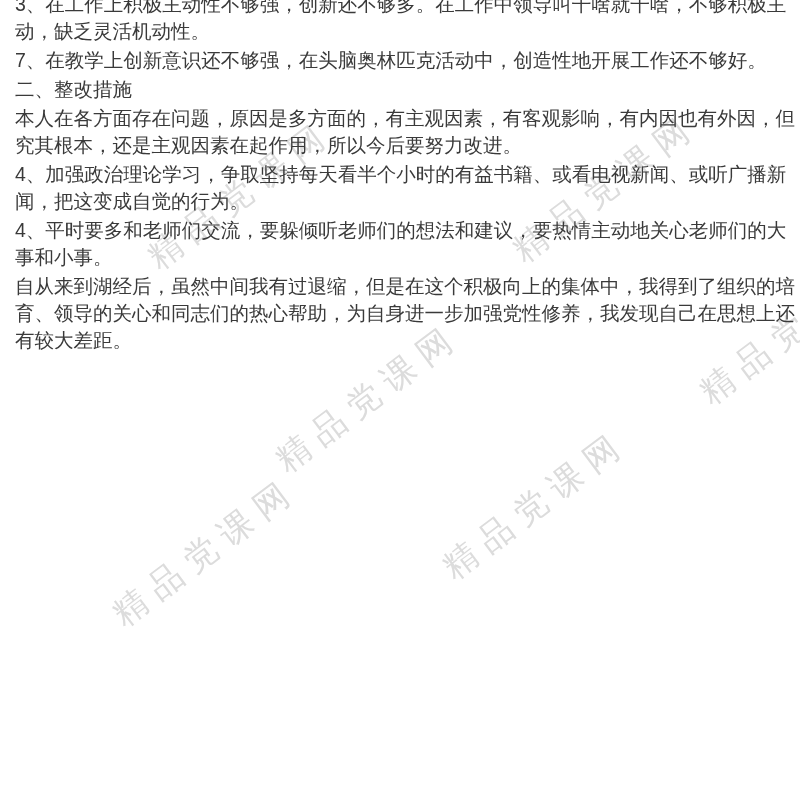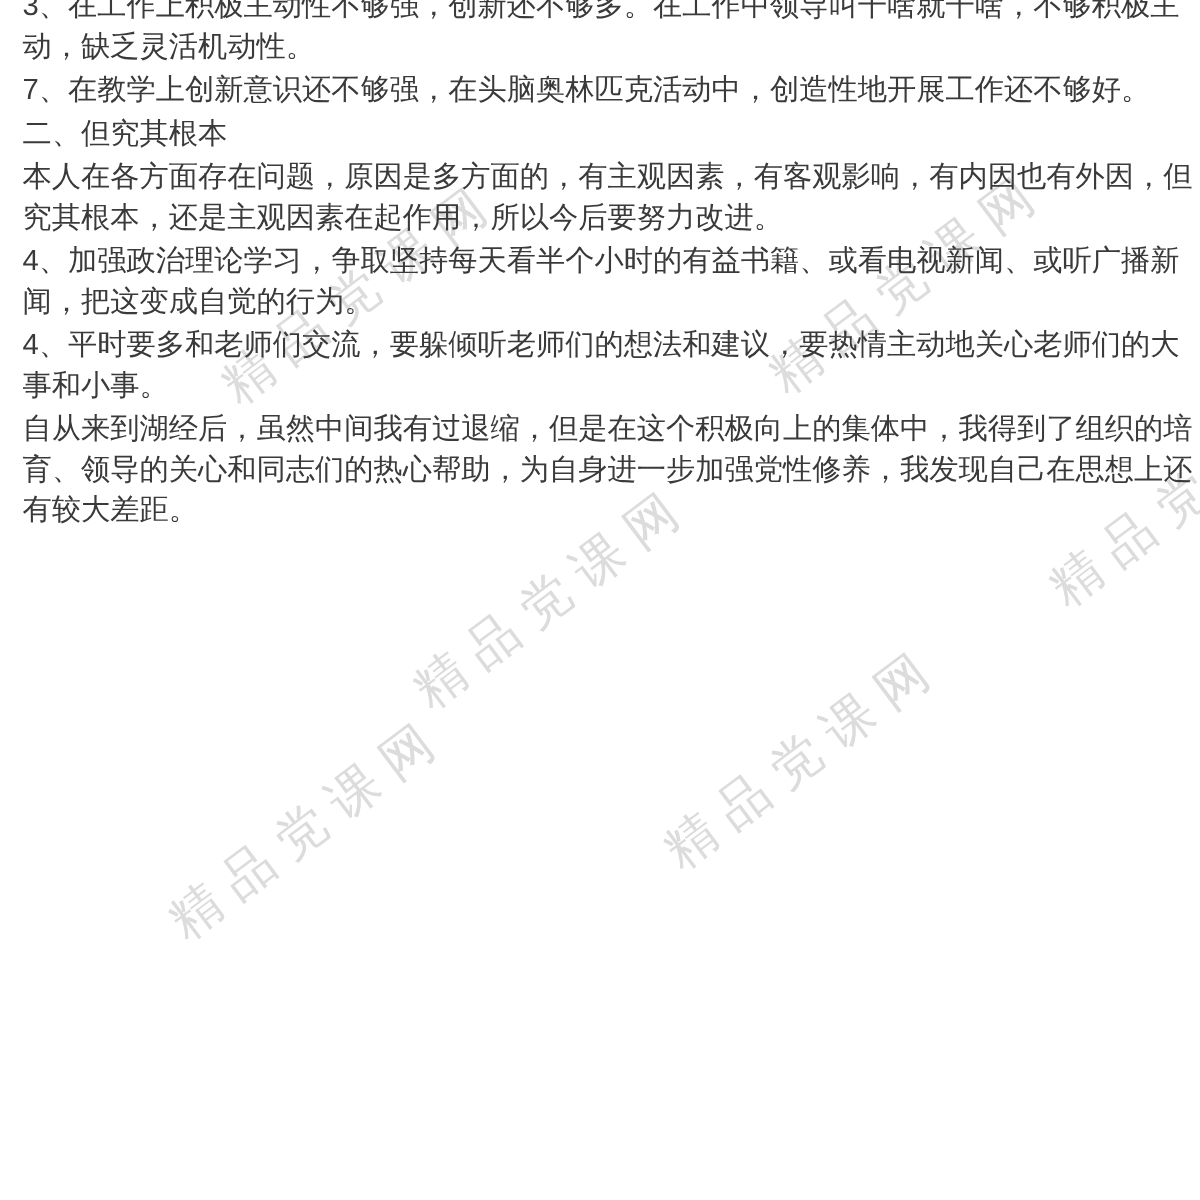--- a/index.html
+++ b/index.html
@@ -67,20 +67,20 @@
     <span class="watermark wm-b">精品党课网</span>
     <span class="watermark wm-c">精品党课网</span>
     <span class="watermark wm-d">精品党课网</span>
     <span class="watermark wm-e">精品党课网</span>
     <span class="watermark wm-f">精品党课网</span>
   </div>
 
   <div class="content">
     <p>3、在工作上积极主动性不够强，创新还不够多。在工作中领导叫干啥就干啥，不够积极主动，缺乏灵活机动性。</p>
     <p>7、在教学上创新意识还不够强，在头脑奥林匹克活动中，创造性地开展工作还不够好。</p>
-    <p>二、但究其根本</p>
+    <p>二、整改措施</p>
     <p>本人在各方面存在问题，原因是多方面的，有主观因素，有客观影响，有内因也有外因，但究其根本，还是主观因素在起作用，所以今后要努力改进。</p>
     <p>4、加强政治理论学习，争取坚持每天看半个小时的有益书籍、或看电视新闻、或听广播新闻，把这变成自觉的行为。</p>
     <p>4、平时要多和老师们交流，要躲倾听老师们的想法和建议，要热情主动地关心老师们的大事和小事。</p>
     <p>自从来到湖经后，虽然中间我有过退缩，但是在这个积极向上的集体中，我得到了组织的培育、领导的关心和同志们的热心帮助，为自身进一步加强党性修养，我发现自己在思想上还有较大差距。</p>
   </div>
 
 </div>
 
 </body></html>

